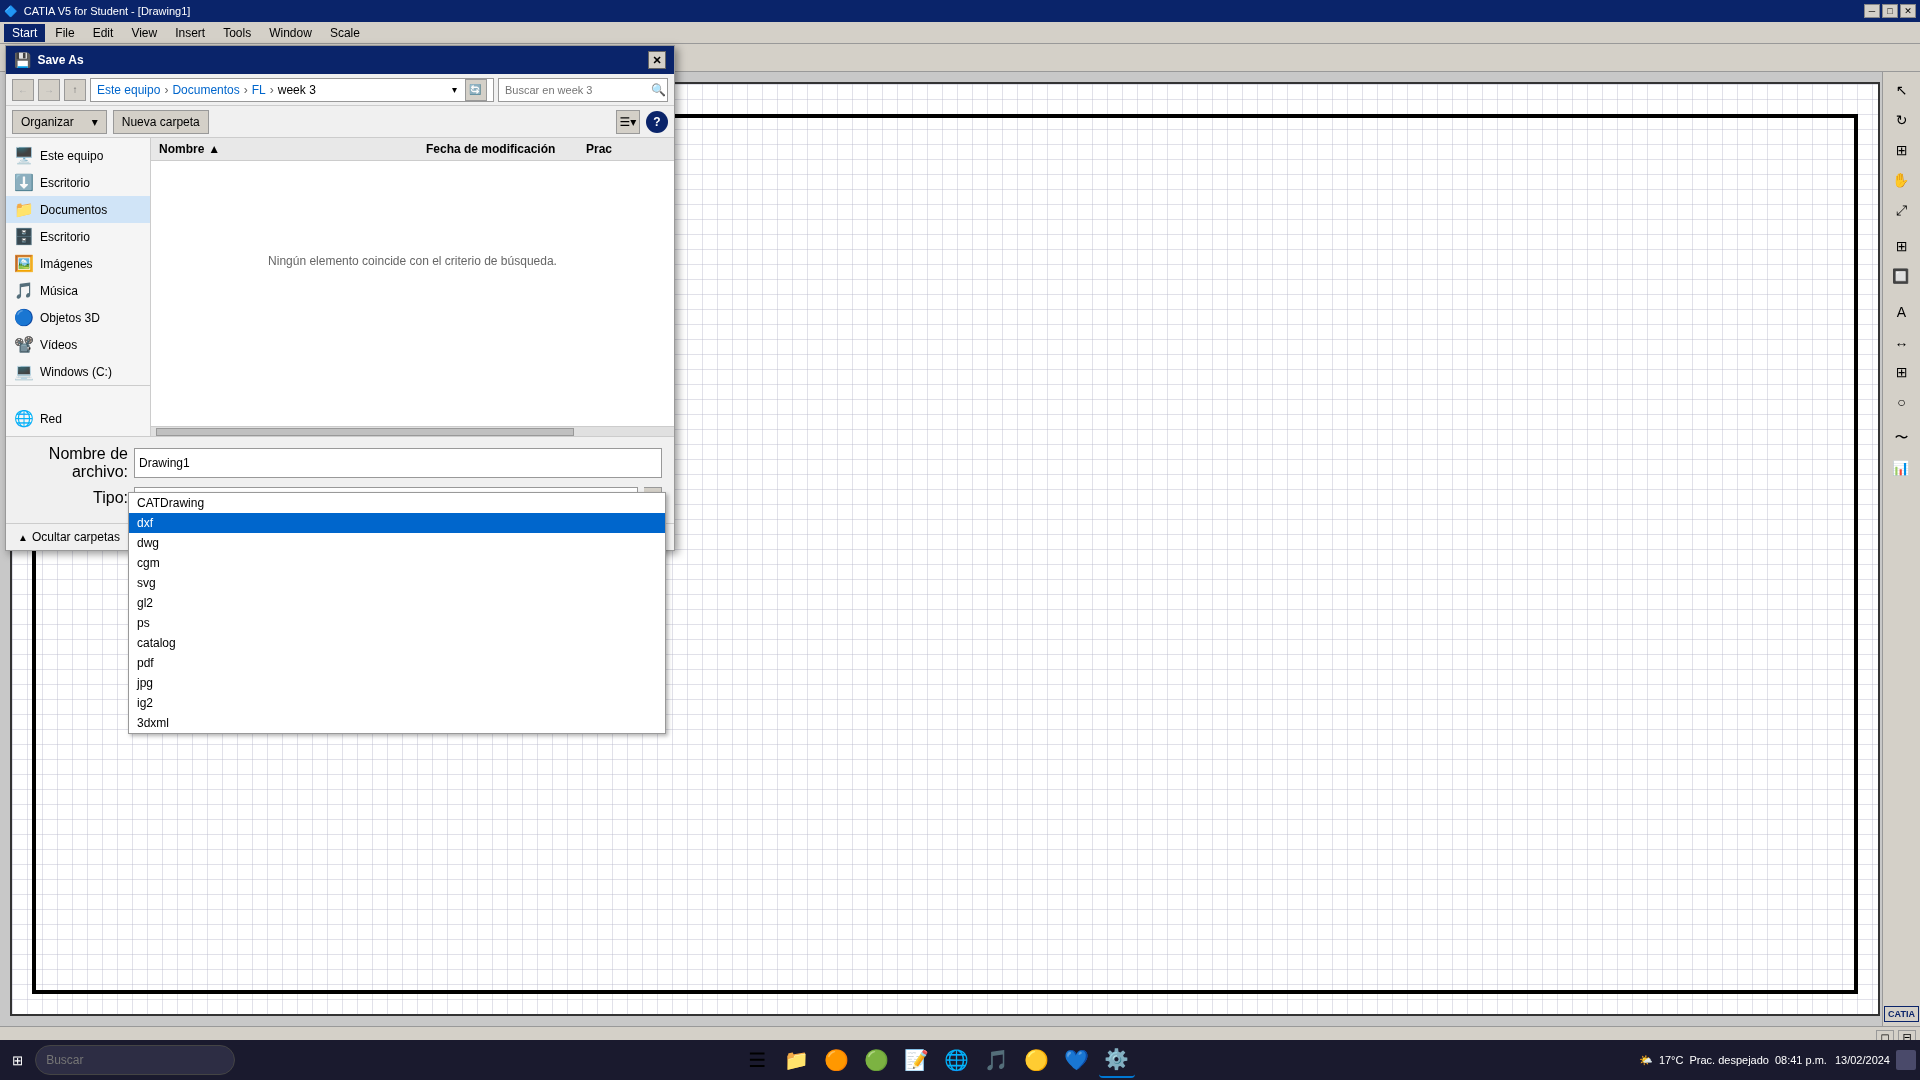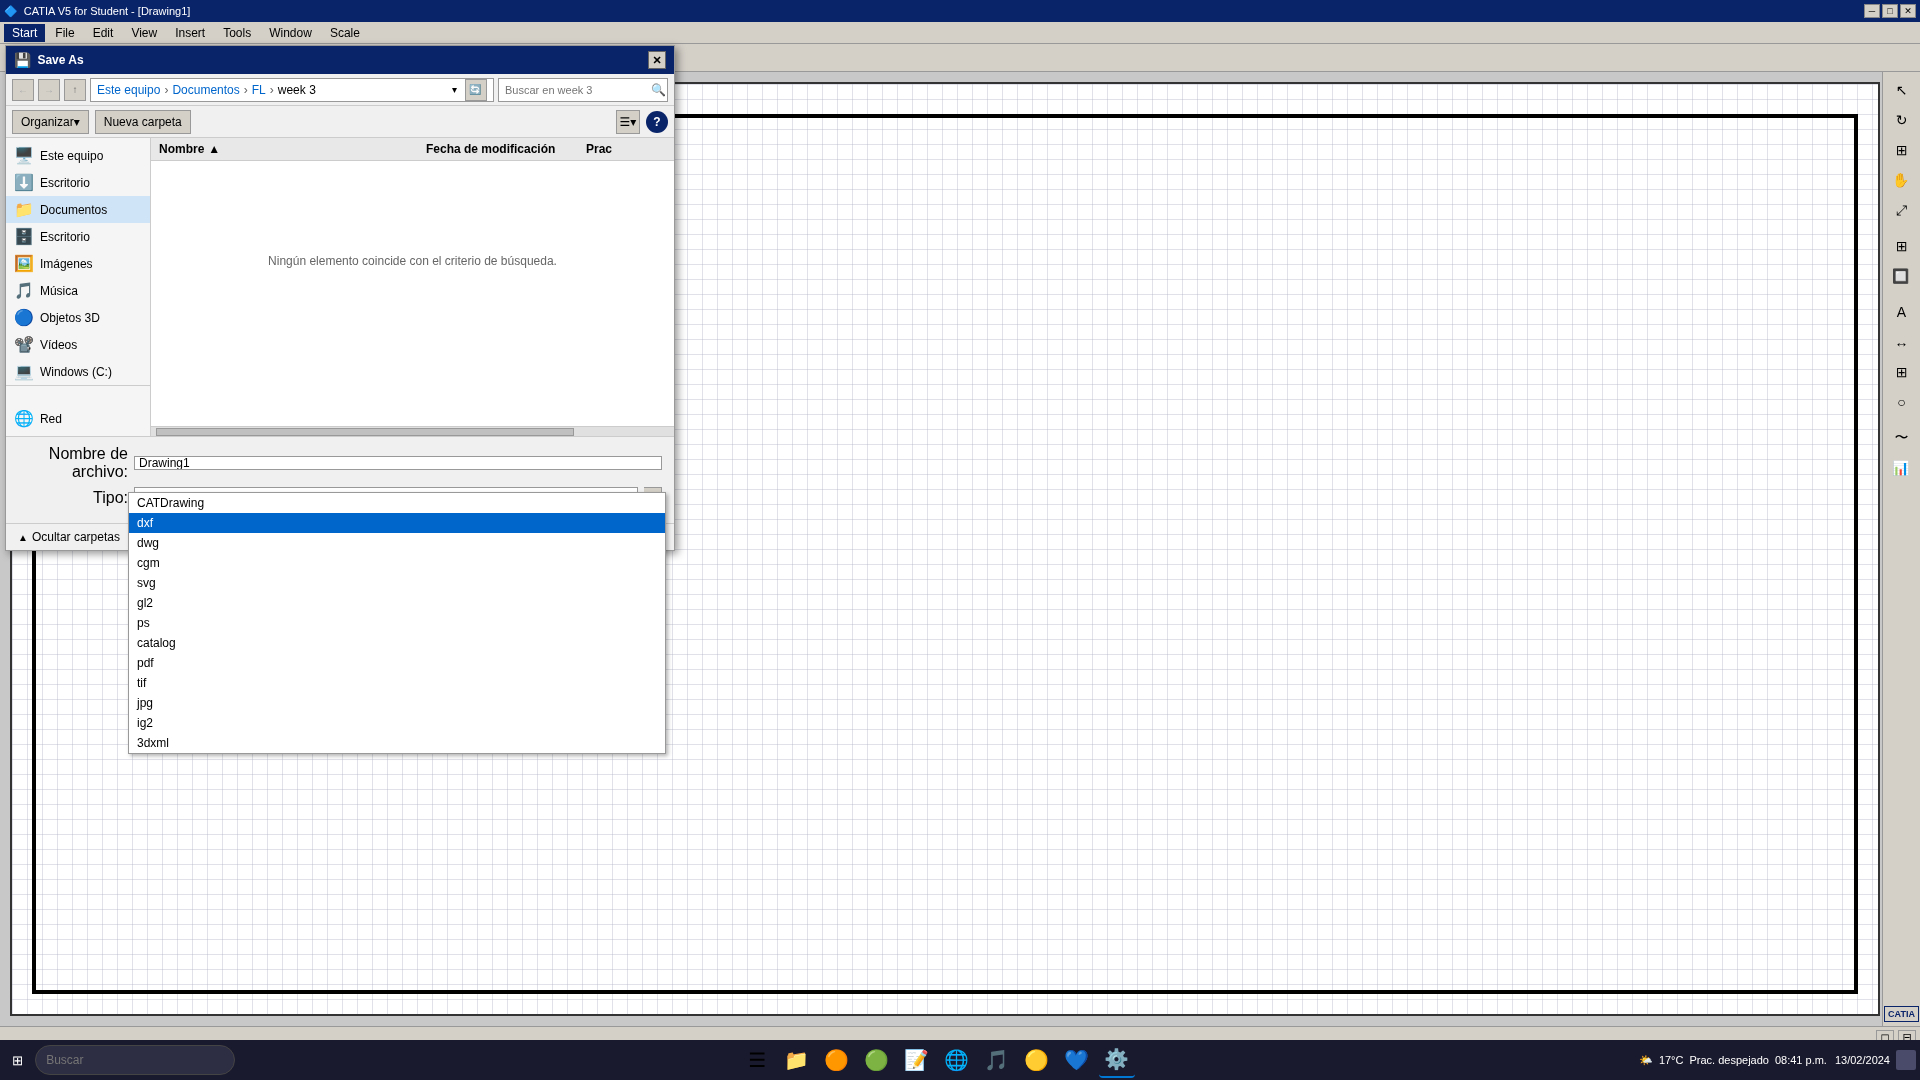--- a/index.html
+++ b/index.html
@@ -362,21 +362,21 @@
       height: 32px;
       display: flex;
       align-items: center;
       padding: 0 6px;
       gap: 6px;
       border-bottom: 1px solid #ccc;
     }
     .dialog-toolbar-btn {
       display: flex;
       align-items: center;
-      gap: 0;
+      gap: 18px;
       padding: 3px 8px;
       background: #d4d0c8;
       border: 1px solid #999;
       cursor: pointer;
       font-size: 12px;
       height: 24px;
     }
     .toolbar-icon-btn {
       width: 24px;
       height: 24px;
@@ -465,21 +465,21 @@
     }
     .field-label {
       width: 110px;
       text-align: right;
       font-size: 16px;
       color: #000;
       flex-shrink: 0;
     }
     .field-input {
       flex: 1;
-      height: 14px;
+      height: 30px;
       border: 1px solid #999;
       padding: 0 4px;
       font-size: 12px;
       background: white;
     }
     .field-select {
       flex: 1;
       height: 22px;
       border: 1px solid #999;
       padding: 0 4px;
@@ -902,21 +902,20 @@
       <div class="dropdown-list" style="top:55px; bottom:auto;">
         <div class="dropdown-item">CATDrawing</div>
         <div class="dropdown-item selected">dxf</div>
         <div class="dropdown-item">dwg</div>
         <div class="dropdown-item">cgm</div>
         <div class="dropdown-item">svg</div>
         <div class="dropdown-item">gl2</div>
         <div class="dropdown-item">ps</div>
         <div class="dropdown-item">catalog</div>
         <div class="dropdown-item">pdf</div>
-        <div class="dropdown-item">tif</div>
         <div class="dropdown-item">jpg</div>
         <div class="dropdown-item">ig2</div>
         <div class="dropdown-item">3dxml</div>
       </div>
     </div>
 
     <div class="dialog-footer">
       <div class="footer-toggle">
         <span class="footer-toggle-icon">▲</span>
         <span>Ocultar carpetas</span>

